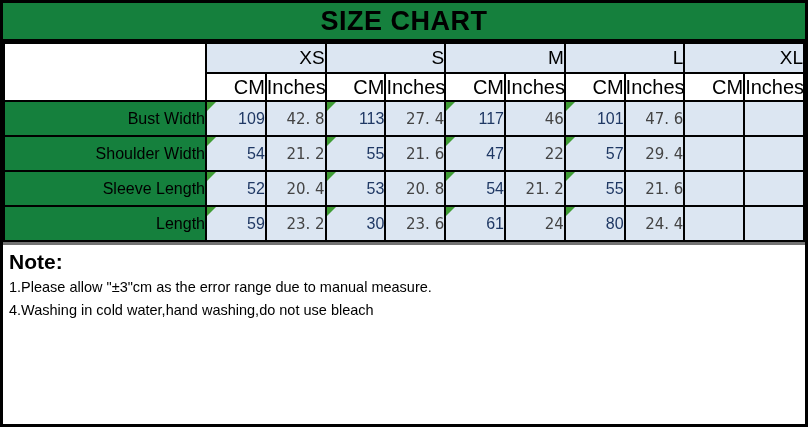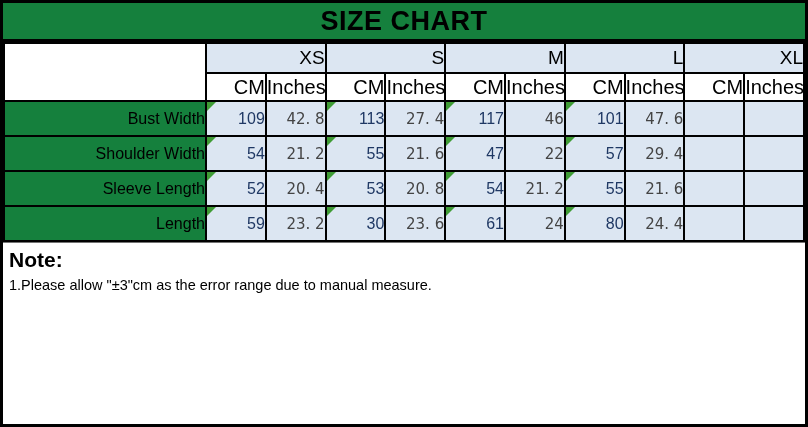--- a/index.html
+++ b/index.html
@@ -90,21 +90,21 @@
     left: 0;
     width: 0;
     height: 0;
     border-top: 9px solid #3f9c35;
     border-right: 9px solid transparent;
   }
   .blank {
     background: #dce6f2;
   }
   #note {
-    border-top: 1px solid #737373;
+    border-top: 3px solid #737373;
     padding: 4px 18px 2px 6px;
     box-sizing: border-box;
     height: 167px;
   }
   #note-title {
     font-size: 21px;
     font-weight: bold;
     color: #000000;
     line-height: 26px;
     margin-bottom: 1px;
@@ -200,15 +200,16 @@
         <td class="val inch">24. 4</td>
         <td class="val blank"></td>
         <td class="val blank"></td>
       </tr>
     </tbody>
   </table>
 
   <div id="note">
     <div id="note-title">Note:</div>
     <div class="note-line">1.Please allow "±3"cm as the error range due to manual measure.</div>
+    <div class="note-line">4.Washing in cold water,hand washing,do not use bleach</div>
   </div>
 
 </div>
 
 </body></html>

